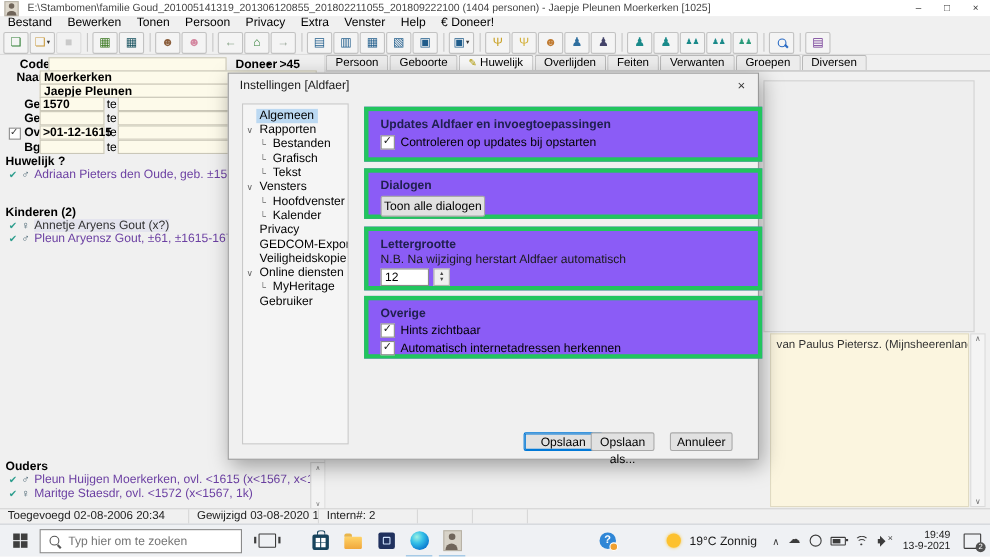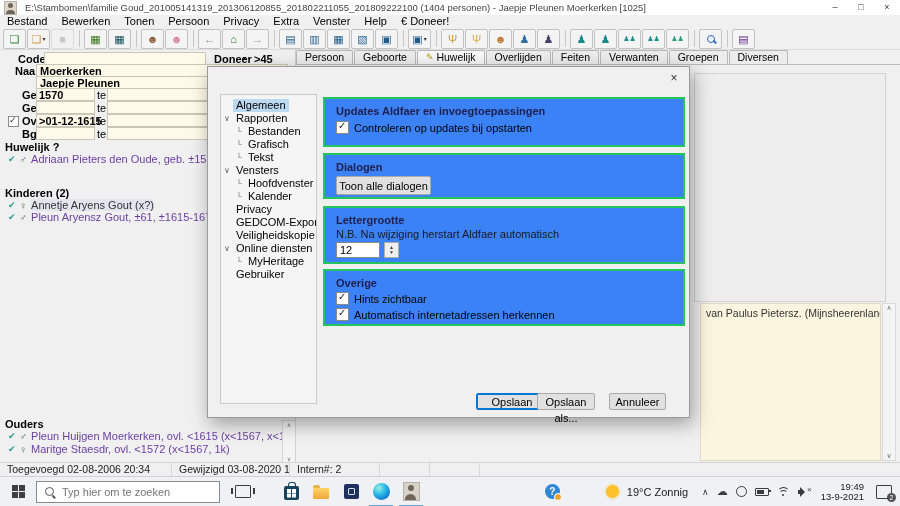--- a/index.html
+++ b/index.html
@@ -55,21 +55,21 @@
   
   .dialog{position:absolute;left:207px;top:66px;width:483px;height:352px;background:#f0f0f0;border:1px solid #9a9a9a;box-shadow:3px 6px 18px rgba(0,0,0,.35);z-index:10;box-sizing:border-box}
   .dtitle{position:absolute;left:0;top:0;width:100%;height:22px;display:flex;align-items:center}
   .dtitle .txt{margin-left:10px;font-size:11px;color:#1a1a1a}
   .dclose{position:absolute;right:0;top:0;width:30px;height:22px;text-align:center;line-height:22px;font-size:12px;color:#333}
   .tree{position:absolute;left:12px;top:27px;width:97px;height:310px;background:#f5f5f5;border:1px solid #c9c9c9;padding-top:4px;box-sizing:border-box;overflow:hidden}
   .treerow{display:flex;height:13px;line-height:13px;align-items:center;white-space:nowrap}
   .treerow .pre{width:12px;text-align:center;font-size:8px;color:#666;flex:none}
   .treerow .tl{padding:0 3px}
   .treerow.sel .tl{background:#bcd9f2}
-  .dbox{position:absolute;left:115px;width:362px;border:2px solid #22c55e;background:#3b82f6;box-sizing:border-box}
+  .dbox{position:absolute;left:123px;width:362px;border:4px solid #22c55e;background:#8b5cf6;box-sizing:border-box}
   .dhdr{position:absolute;left:11px;font-weight:bold;color:#202050;white-space:nowrap}
   .dnote{position:absolute;left:11px;color:#1a1a1a;white-space:nowrap}
   .cline{position:absolute;left:11px;display:flex;align-items:center;gap:5px;white-space:nowrap}
   .cb{width:11px;height:11px;background:#fff;border:1px solid #8a8a8a;position:relative;flex:none}
   .cb i{position:absolute;left:1px;top:-2px;font-style:normal;font-size:10px;color:#222}
   .btn{position:absolute;height:17px;background:#e1e1e1;border:1px solid #a9a9a9;text-align:center;line-height:16px;font-size:11px;border-radius:2px;box-sizing:border-box}
   .btn.def{border:1px solid #0078d7;box-shadow:inset 0 0 0 1px #0078d7}
   .spinin{position:absolute;left:11px;width:44px;height:16px;border:1px solid #8a8a8a;background:#fff;font-size:11px;font-family:"Liberation Sans",sans-serif;padding:0 3px;box-sizing:border-box}
   .spinbtns{position:absolute;left:59px;width:15px;height:16px;border:1px solid #adadad;background:#efefef;display:flex;flex-direction:column;align-items:center;justify-content:center;font-size:5px;color:#444;line-height:5px;box-sizing:border-box}
   
@@ -343,20 +343,23 @@
       <div class="gbox" style="left:398px;top:8px;width:190px;height:227px"></div>
       <div class="notes" style="left:404px;top:238px;width:181px;height:158px">van Paulus Pietersz.  (Mijnsheerenland  no 5873 dd 28-7</div>
       <div class="vsb" style="left:586px;top:238px;width:14px;height:158px">
         <span>∧</span>
         <span>∨</span>
       </div>
     </div>
   </div>
 
   <div class="dialog">
+    <div class="dtitle">
+      <span class="txt">Instellingen [Aldfaer]</span>
+    </div>
     <div class="dclose">×</div>
 
     <div class="tree" id="dlgtree">
         <div class="treerow sel" style="margin-left: 0px;">
           <span class="pre"></span>
           <span class="tl">Algemeen</span>
         </div>
         <div class="treerow" style="margin-left: 0px;">
           <span class="pre">∨</span>
           <span class="tl">Rapporten</span>

